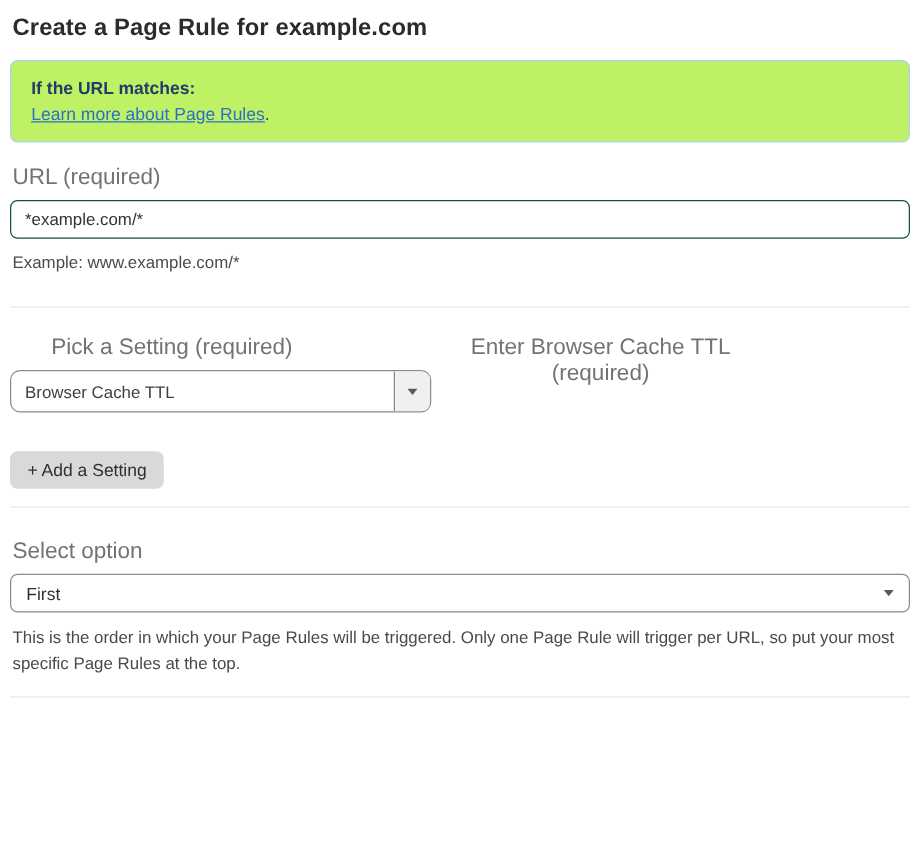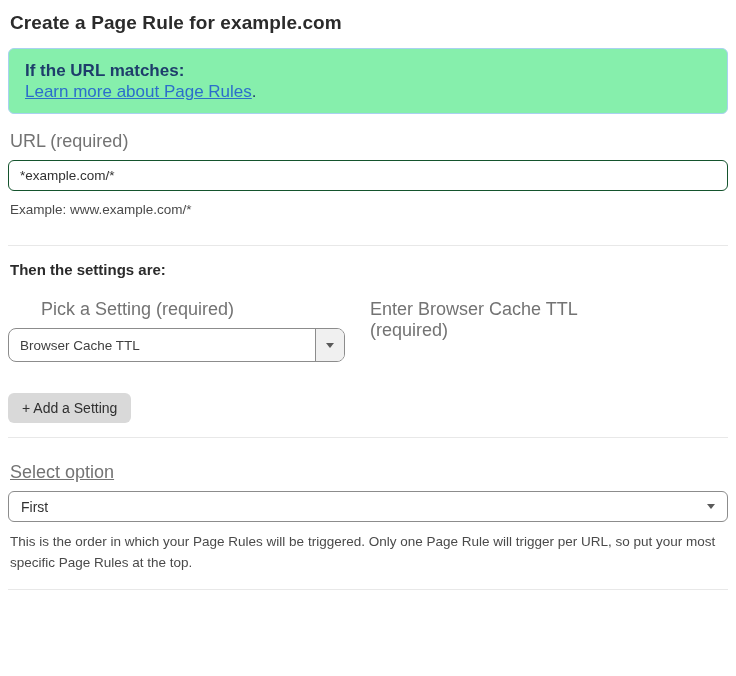--- a/index.html
+++ b/index.html
@@ -16,25 +16,25 @@
   .page-title {
     font-size: 19px;
     font-weight: bold;
     color: #2b2b2b;
     margin: 4px 2px 14px 2px;
     letter-spacing: 0.1px;
   }
 
   
   .info-box {
-    background: #86efac;
+    background: #bef264;
     border: 1px solid #a9d1f0;
     border-radius: 6px;
     padding: 11px 16px;
-    font-size: 17px;
+    font-size: 14px;
     line-height: 21px;
     color: #1e3d6b;
     margin-bottom: 17px;
   }
   .info-box .info-heading { font-weight: bold; }
   .info-box a.info-link {
     color: #2c6ecb;
     text-decoration: underline;
     cursor: pointer;
   }
@@ -73,21 +73,21 @@
 
   .section-heading {
     font-size: 15px;
     font-weight: bold;
     color: #2b2b2b;
     margin: 15px 2px 0 2px;
   }
 
   .settings-row { display: flex; gap: 23px; margin-top: 21px; }
   .col-setting { width: 337px; }
-  .col-ttl { width: 225px; }
+  .col-ttl { width: 225px; text-align: center; }
 
   
   .dropdown {
     margin-top: 8px;
     height: 34px;
     border: 1px solid #8c8c8c;
     border-radius: 8px;
     background: #fff;
     display: flex;
     align-items: stretch;
@@ -152,42 +152,41 @@
     background: #fff;
     display: flex;
     align-items: center;
     justify-content: space-between;
     padding: 0 12px;
     font-size: 14px;
     color: #313131;
     cursor: pointer;
   }
 
-  .order-label { margin-top: 24px; text-decoration: underline; }
+  .order-label { margin-top: 24px; }
   .order-help { margin-top: 9px; max-width: 720px; }
 </style>
 </head>
 <body>
 
 <div class="container">
 
   <h1 class="page-title">Create a Page Rule for example.com</h1>
 
   <div class="info-box">
     <div class="info-heading">If the URL matches:</div>
     <div><a class="info-link">Learn more about Page Rules</a><span>.</span></div>
   </div>
 
   <div class="field-label">URL (required)</div>
   <input class="text-input" type="text" value="*example.com/*" style="">
   <div class="hint-text">Example: www.example.com/*</div>
 
   <hr class="divider">
 
-  <h2 class="section-heading">Then the settings are:</h2>
 
   <div class="settings-row">
     <div class="col-setting">
       <div class="field-label" style="margin-bottom:0;margin-left:33px;">Pick a Setting (required)</div>
       <div class="dropdown">
         <div class="dd-value">Browser Cache TTL</div>
         <div class="dd-arrow-cell">
           <span class="caret"></span>
         </div>
       </div>

